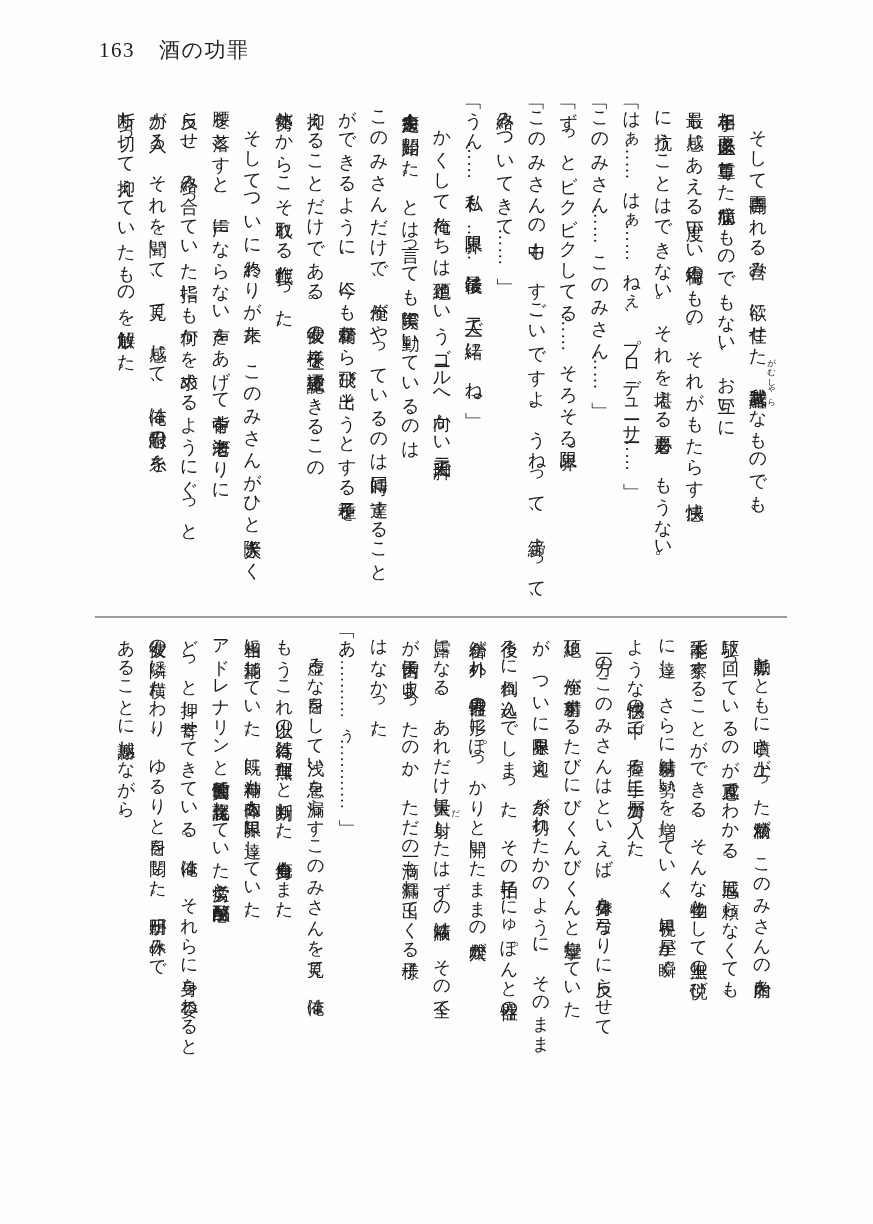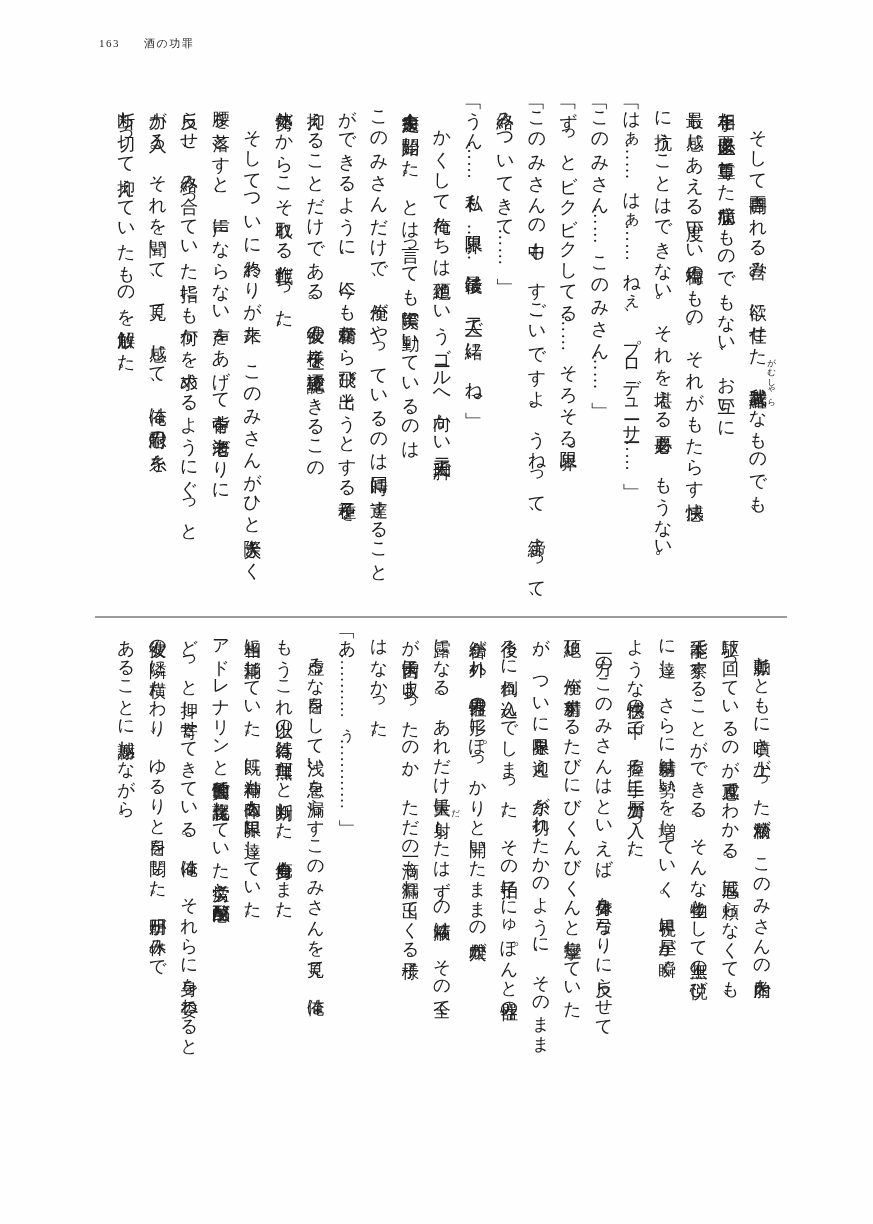--- a/index.html
+++ b/index.html
@@ -9,21 +9,21 @@
     position: relative;
     background: #fefefe;
     color: #1e1e1e;
     font-family: "Liberation Serif", "DejaVu Serif", serif;
     overflow: hidden;
   }
   .page-header {
     position: absolute;
     top: 36px;
     left: 99px;
-    font-size: 11px;
+    font-size: 21px;
     letter-spacing: 1.5px;
     white-space: nowrap;
   }
   .page-header .num { margin-right: 24px; }
   .vblock {
     position: absolute;
     right: 96px;
     width: 676px;
     writing-mode: vertical-rl;
     text-orientation: mixed;

